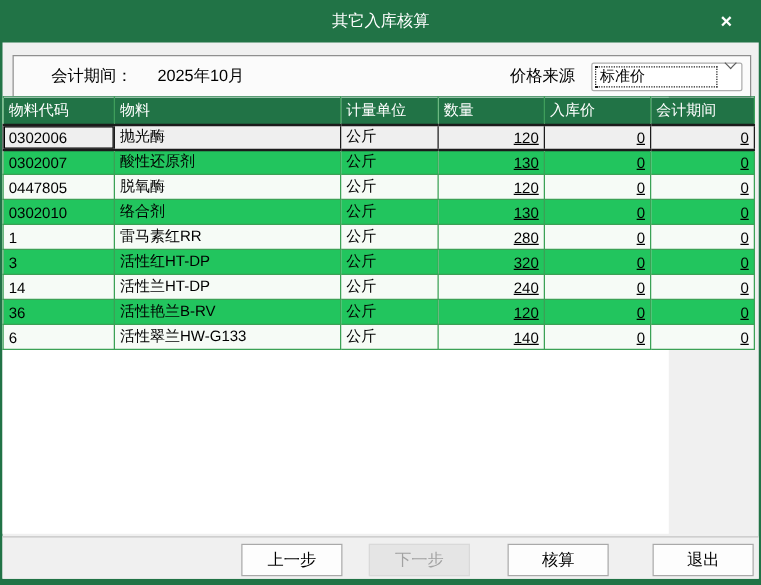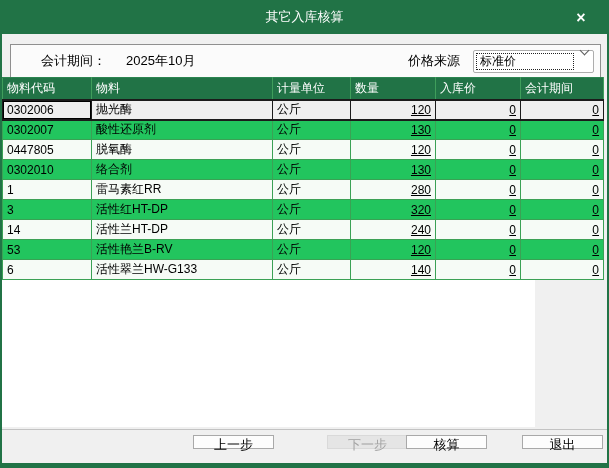--- a/index.html
+++ b/index.html
@@ -78,27 +78,27 @@
     border-color:#1b1b1b;
     border-top-width:2px; border-bottom-width:2px;
   }
   .grid tr.selected td.current-cell { box-shadow: inset 0 0 0 1px #000000; }
   
   .footer {
     position:absolute; left:0; right:0; bottom:0; height:34px;
     background:#f0f0f0; border-top:1px solid #c3c3c3;
   }
   .btn {
-    position:absolute; top:5px; width:81px; height:14px;
+    position:absolute; top:5px; width:81px; height:26px;
     background:#fdfdfd; border:1px solid #a9a9a9;
     font-size:13px; color:#000; text-align:center;
     font-family: inherit; cursor:pointer; padding:0;
   }
   .btn.disabled {
-    background:#e5e5e5; color:#a2a2a2; border-color:#d9d9d9; cursor:default;margin-left:32px;
+    background:#e5e5e5; color:#a2a2a2; border-color:#d9d9d9; cursor:default;
   }
   .btn-prev { left:191px; }
   .btn-next { left:293px; }
   .btn-calc { left:404px; }
   .btn-exit { left:520px; }
 </style>
 </head>
 <body>
 
 <div class="window">
@@ -194,21 +194,21 @@
           </tr>
           <tr class="odd">
             <td>14</td>
             <td>活性兰HT-DP</td>
             <td>公斤</td>
             <td class="num">240</td>
             <td class="num">0</td>
             <td class="num">0</td>
           </tr>
           <tr class="even">
-            <td>53</td>
+            <td>36</td>
             <td>活性艳兰B-RV</td>
             <td>公斤</td>
             <td class="num">120</td>
             <td class="num">0</td>
             <td class="num">0</td>
           </tr>
           <tr class="odd">
             <td>6</td>
             <td>活性翠兰HW-G133</td>
             <td>公斤</td>

